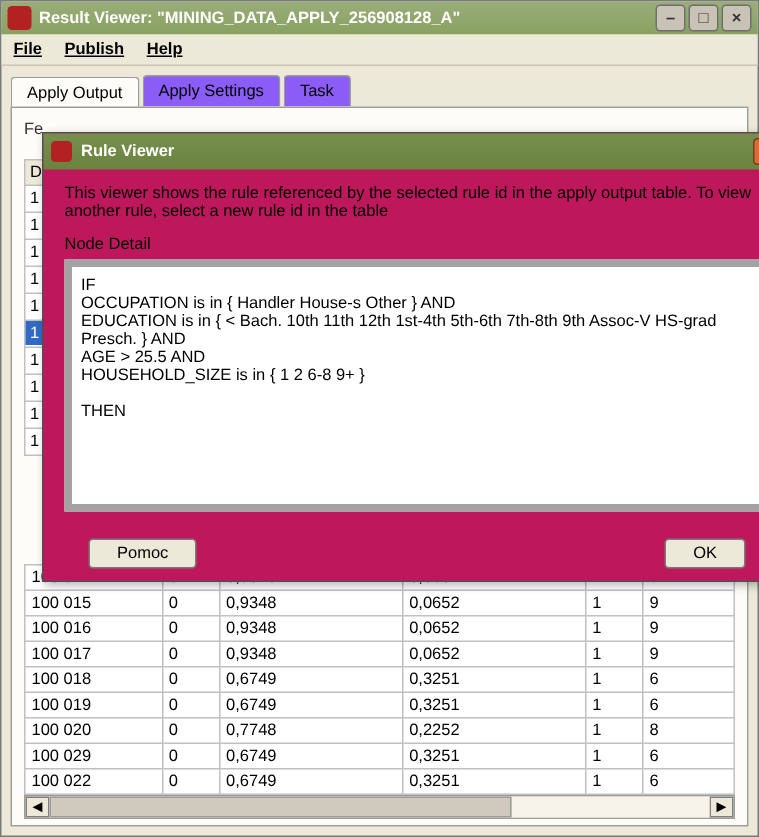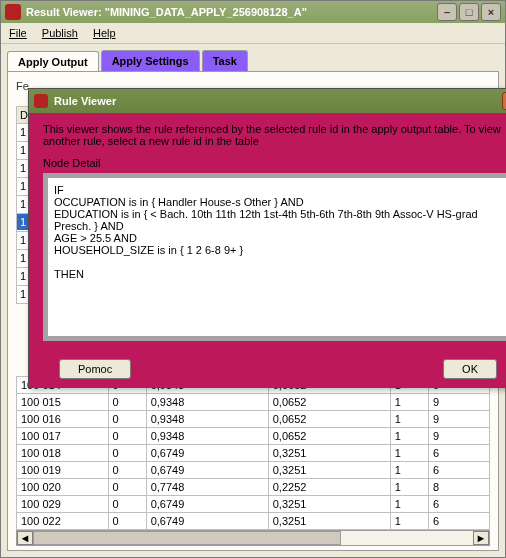--- a/index.html
+++ b/index.html
@@ -3,24 +3,24 @@
 <meta charset="utf-8">
 <style>
   * { box-sizing: border-box; font-family: Tahoma, Arial, sans-serif; font-size: 11px; }
   body { margin: 0; background: #d4d0c8; width: 506px; height: 558px; overflow: hidden; }
   .main-window { width: 506px; height: 558px; background: #ece9d8; border: 1px solid #7a7a7a; display: flex; flex-direction: column; }
   .titlebar { background: linear-gradient(#9aad7a,#88a160); height: 26px; display: flex; align-items: center; padding: 0 4px; color: #fff; font-weight: bold; }
   .titlebar .icon { width: 16px; height: 16px; margin-right: 5px; background:#b22222; border-radius:3px; display:inline-block; }
   .titlebar .spacer { flex:1; }
   .titlebar-btn { width:20px; height:18px; background:#c9c3b6; border:1px solid #6f6f6f; margin-left:2px; display:flex; align-items:center; justify-content:center; color:#333; font-weight:bold; border-radius:3px; cursor:pointer;}
   .menubar { padding: 4px 8px; background:#ece9d8; border-bottom:1px solid #c9c3b6; }
-  .menubar span { margin-right: 12px; cursor:pointer; }
+  .menubar span { margin-right: 12px; cursor:pointer;font-weight:bold; }
   .menubar span u { text-decoration: underline; }
   .content { padding: 6px; flex:1; position:relative; }
-  .tabs { display:flex;font-weight:bold; }
+  .tabs { display:flex; }
   .tab { padding:4px 10px; border:1px solid #9c9c9c; border-bottom:none; background:#8b5cf6; margin-right:2px; border-radius:3px 3px 0 0; cursor:pointer;}
   .tab.active { background:#fdfcf7; position:relative; top:1px; }
   .tab-body { border:1px solid #9c9c9c; background:#fdfcf7; height: 480px; padding:8px; position:relative;}
   .partial-label { color:#333; }
   .data-grid { margin-top:6px; border:1px solid #9c9c9c; width:100%; border-collapse:collapse; }
   .data-grid td, .data-grid th { border:1px solid #c0c0c0; padding:2px 4px; text-align:left; background:#fff; white-space:nowrap; overflow:hidden;}
   .col0{width:60px;} .col1{width:25px;} .col2{width:80px;} .col3{width:80px;} .col4{width:25px;} .col5{width:40px;}
   .scrollbar-h { height:16px; border:1px solid #9c9c9c; background:#ece9d8; display:flex; align-items:center;}
   .sb-btn{width:16px;height:14px;border:1px solid #808080;background:#ece9d8;display:flex;align-items:center;justify-content:center;cursor:pointer;}
   .sb-track{flex:1;background:#f5f3ea;position:relative;height:14px;}

